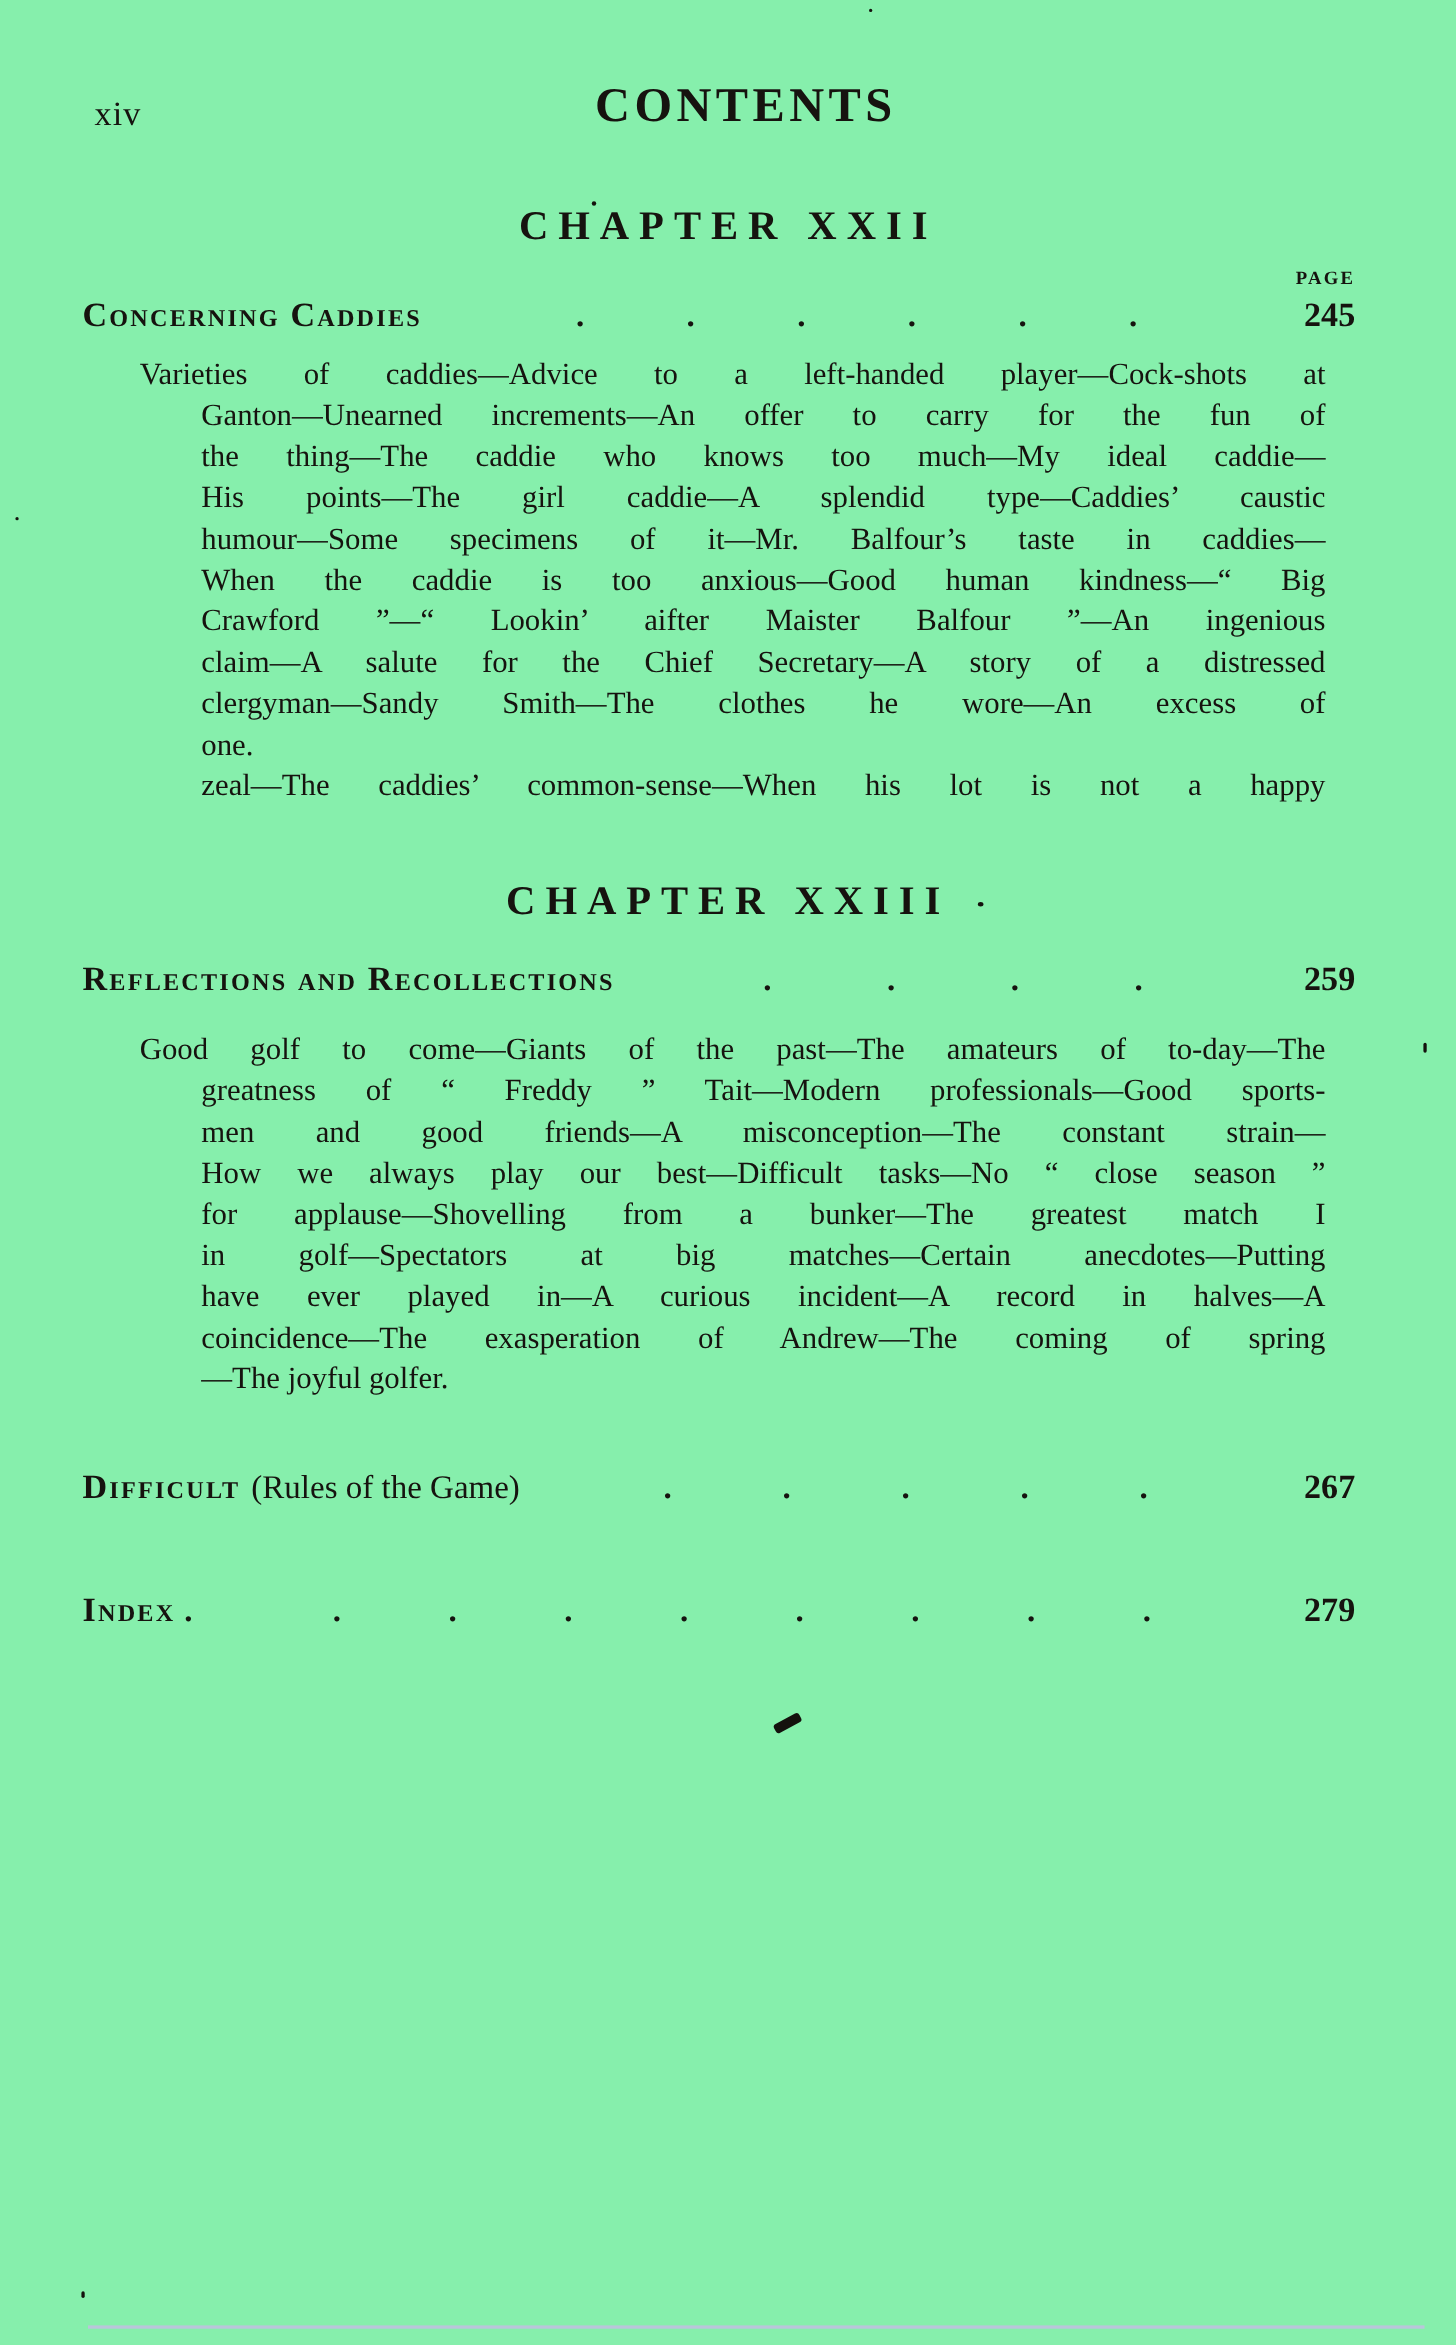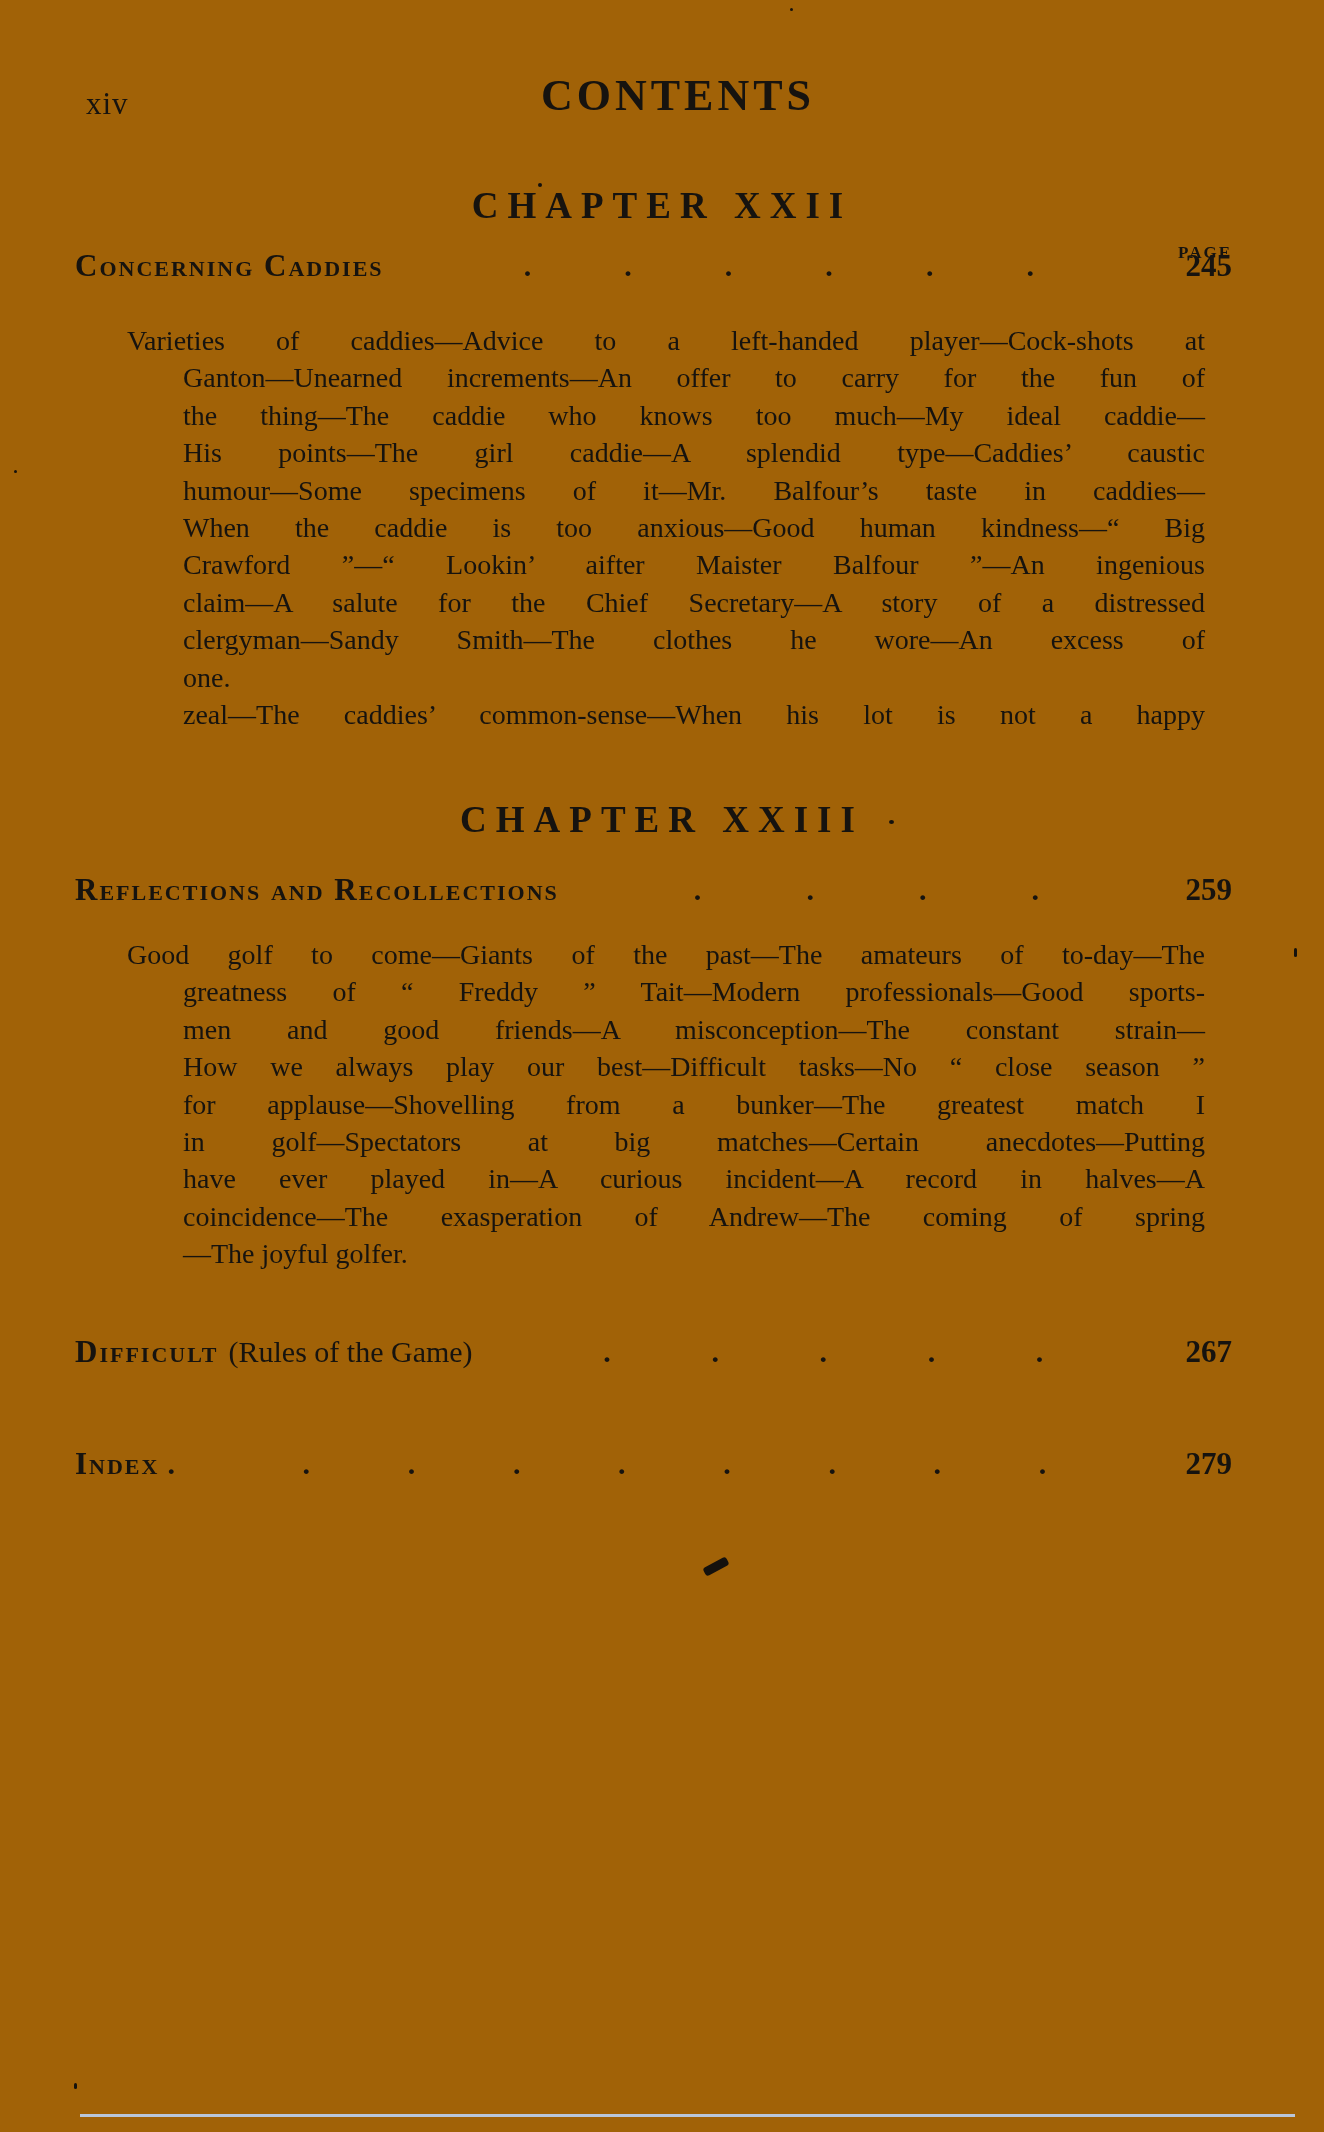--- a/index.html
+++ b/index.html
@@ -1,21 +1,21 @@
 <!DOCTYPE html>
 <html><head>
 <meta charset="utf-8">
 <style>
   html, body { margin: 0; padding: 0; background: #ffffff; }
   body {
     width: 1324px; height: 2132px; position: relative; overflow: hidden;
     font-family: "Liberation Serif", "DejaVu Serif", serif;
     color: #16130f;
   }
-  .page { position: absolute; inset: 0; background: #a16207; }
+  .page { position: absolute; inset: 0; background: #86efac; }
 
   .abs { position: absolute; }
 
   .folio { top: 86px; left: 86px; font-size: 31px; letter-spacing: 1px; }
 
   .book-title {
     top: 70px; left: 0; width: 100%; text-align: center;
     font-size: 44px; font-weight: bold; letter-spacing: 4px; margin-left: 16px;
   }
 
@@ -28,21 +28,21 @@
 
   .page-col-label {
     top: 243px; left: 1130px; width: 102px; text-align: right;
     font-size: 17px; font-weight: bold; letter-spacing: 2px;
   }
 
   .toc-row {
     left: 75px; width: 1157px;
     display: flex; align-items: baseline;
   }
-  .toc-row.r1 { top: 248px; gap: 17px; }
+  .toc-row.r1 { top: 268px; gap: 17px; }
   .toc-row.r2 { top: 872px; }
   .toc-row.r3 { top: 1334px; }
   .toc-row.r4 { top: 1446px; }
 
   .toc-title {
     font-variant: small-caps; font-size: 31px; font-weight: bold;
     letter-spacing: 2px; white-space: nowrap;
   }
   .toc-suffix { font-size: 30px; font-weight: normal; margin-left: 10px; white-space: nowrap; }
   .toc-suffix.period { font-weight: bold; margin-left: 8px; }

